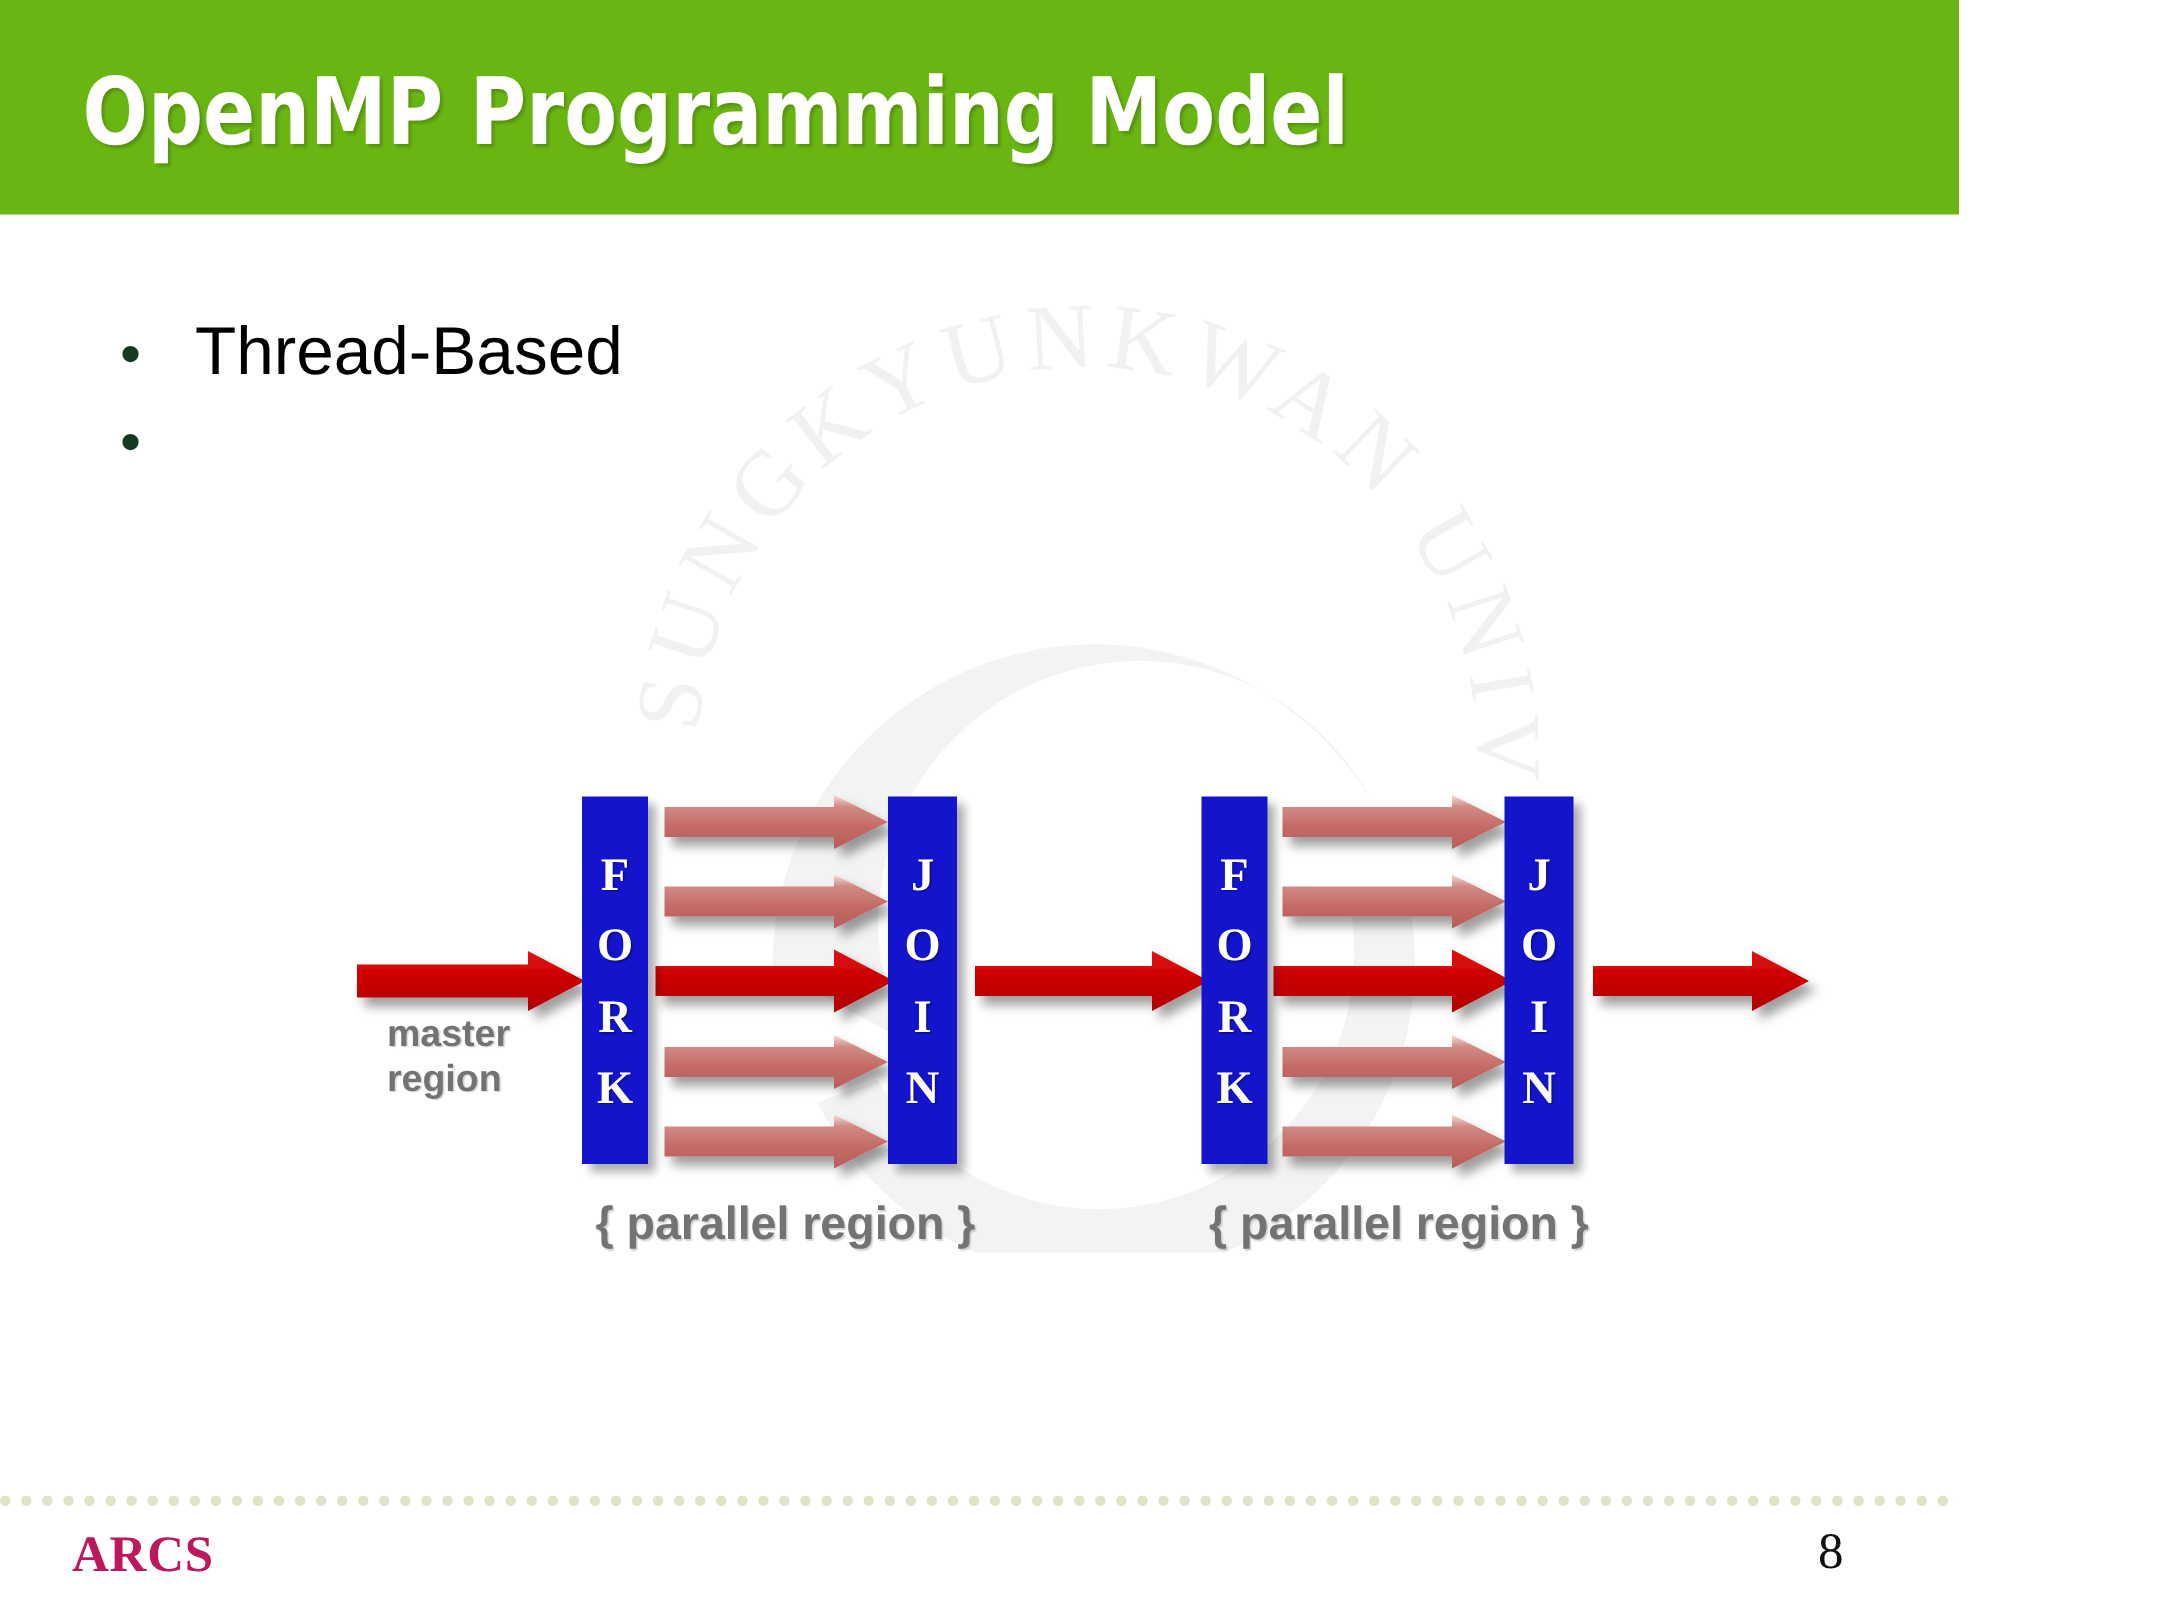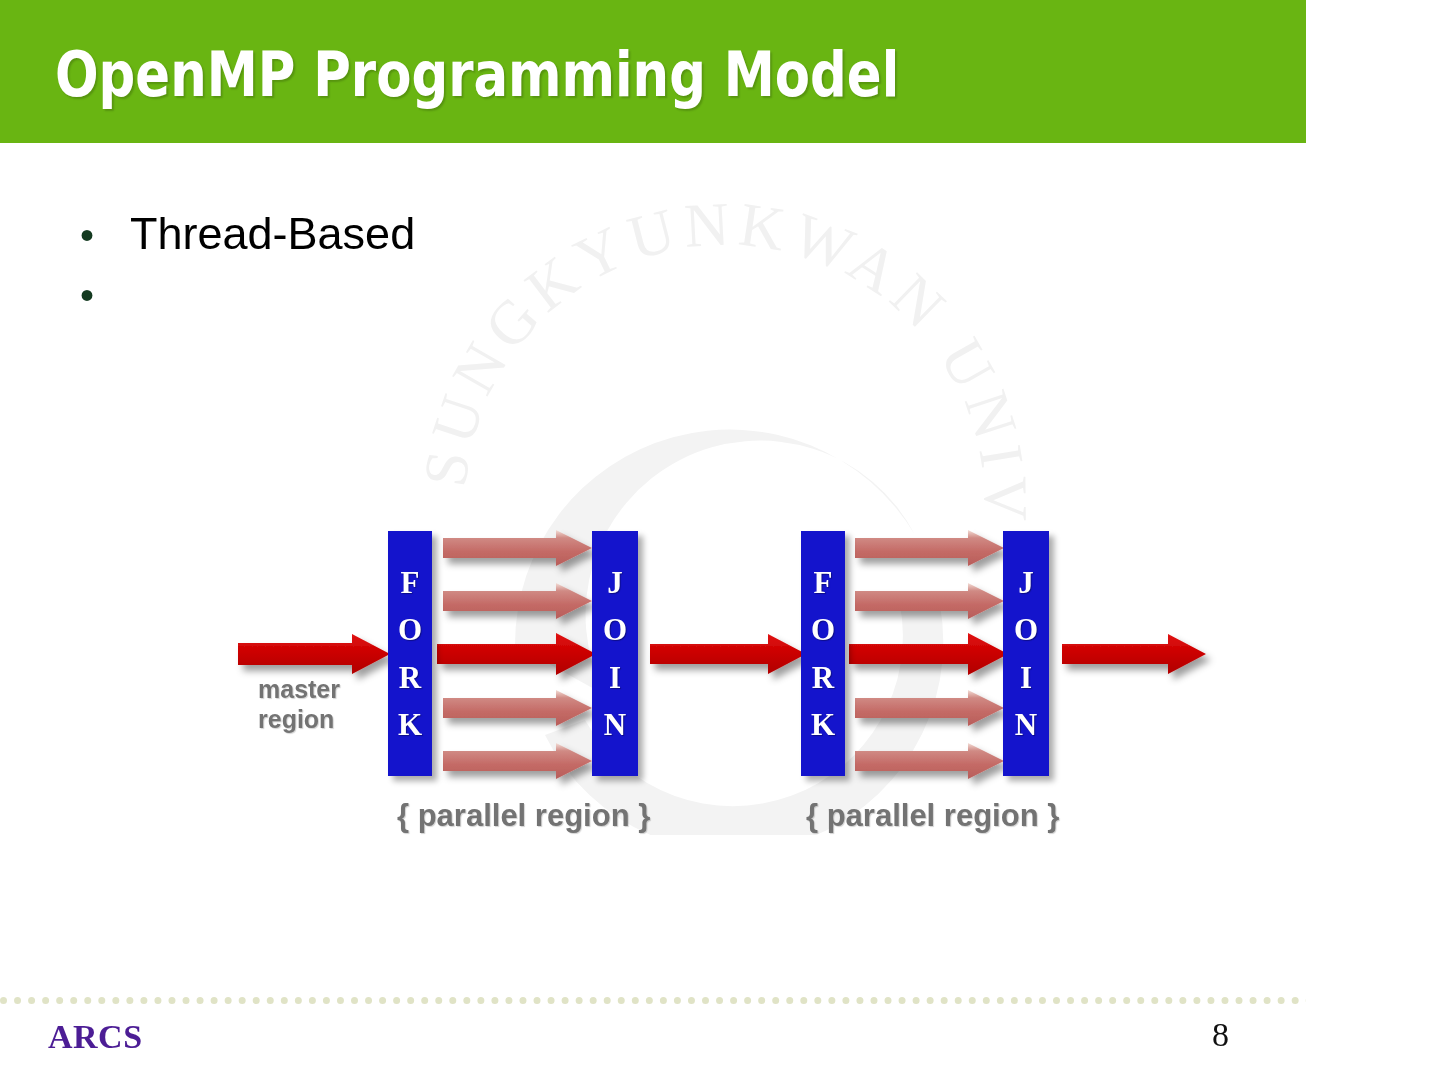--- a/index.html
+++ b/index.html
@@ -131,21 +131,21 @@
     left: 0;
     top: 997px;
     width: 1412px;
     height: 0;
     border-top: 7px dotted #e0e3c6;
   }
   #footer-brand {
     position: absolute;
     left: 48px;
     top: 1018px;
-    color: #4c1d95;
+    color: #be185d;
     font-family: "Liberation Serif", serif;
     font-weight: bold;
     font-size: 34px;
     letter-spacing: 0.5px;
   }
   #page-number {
     position: absolute;
     left: 1212px;
     top: 1016px;
     color: #111111;

